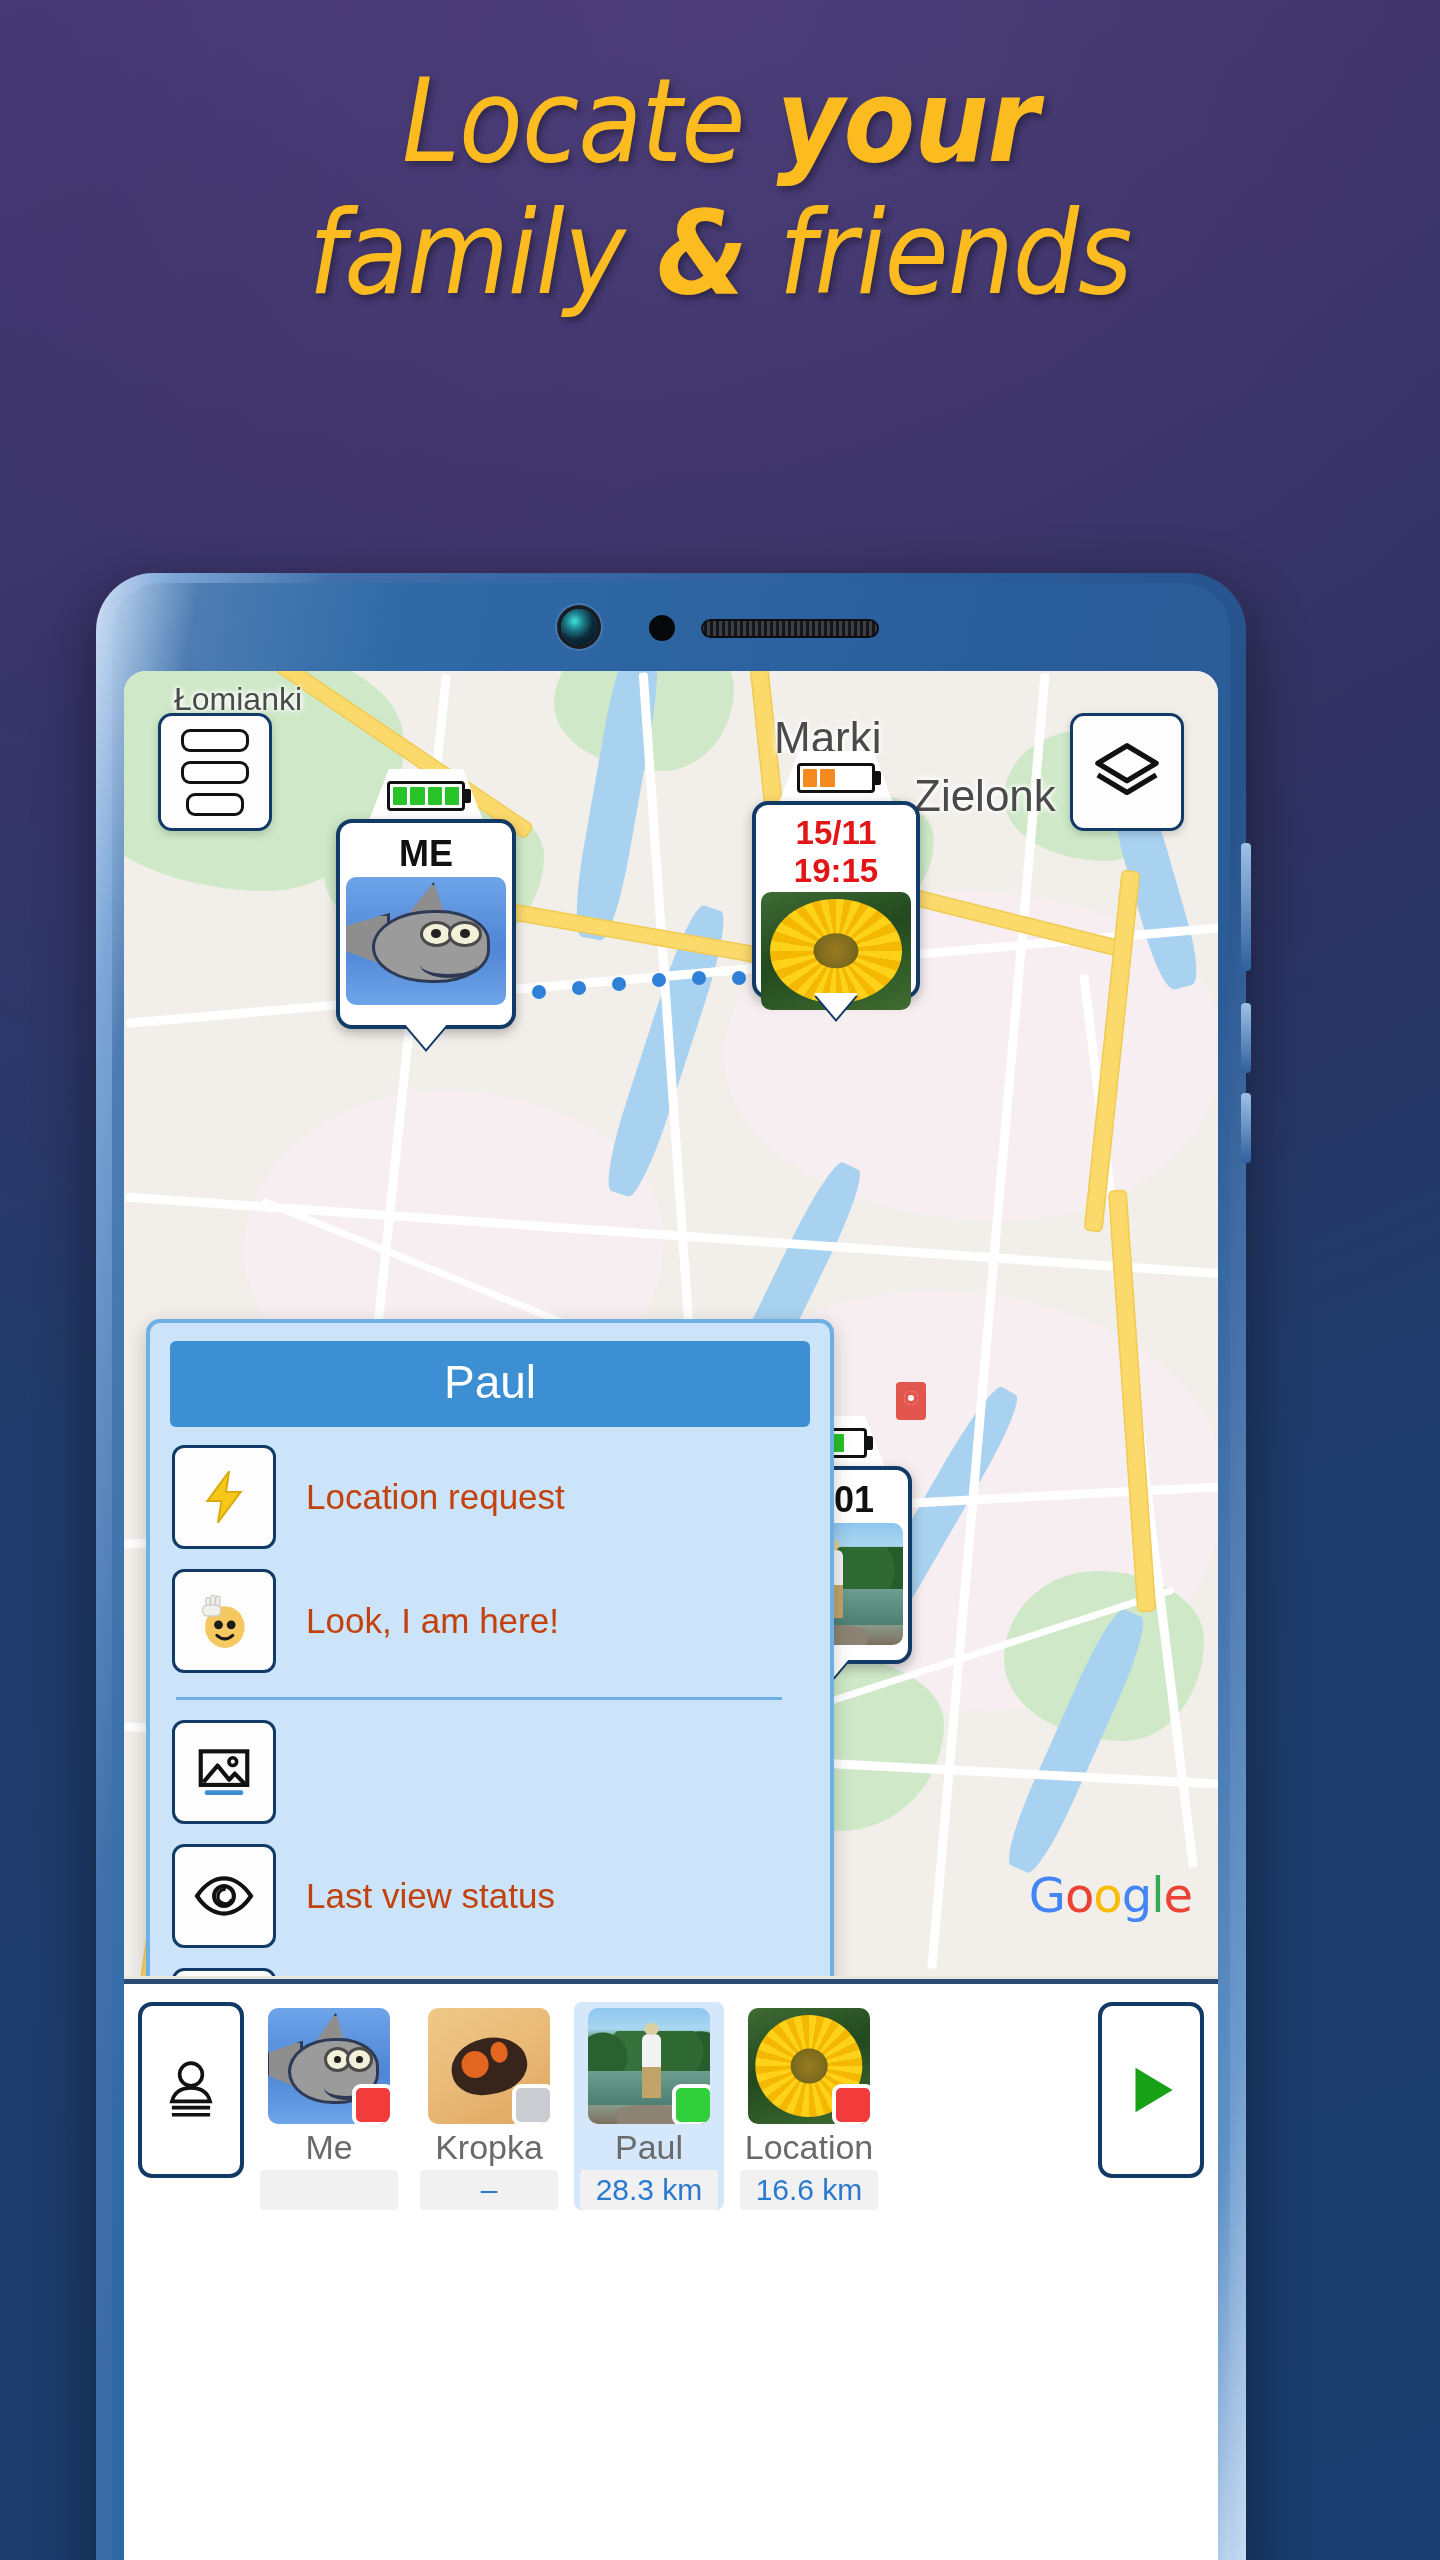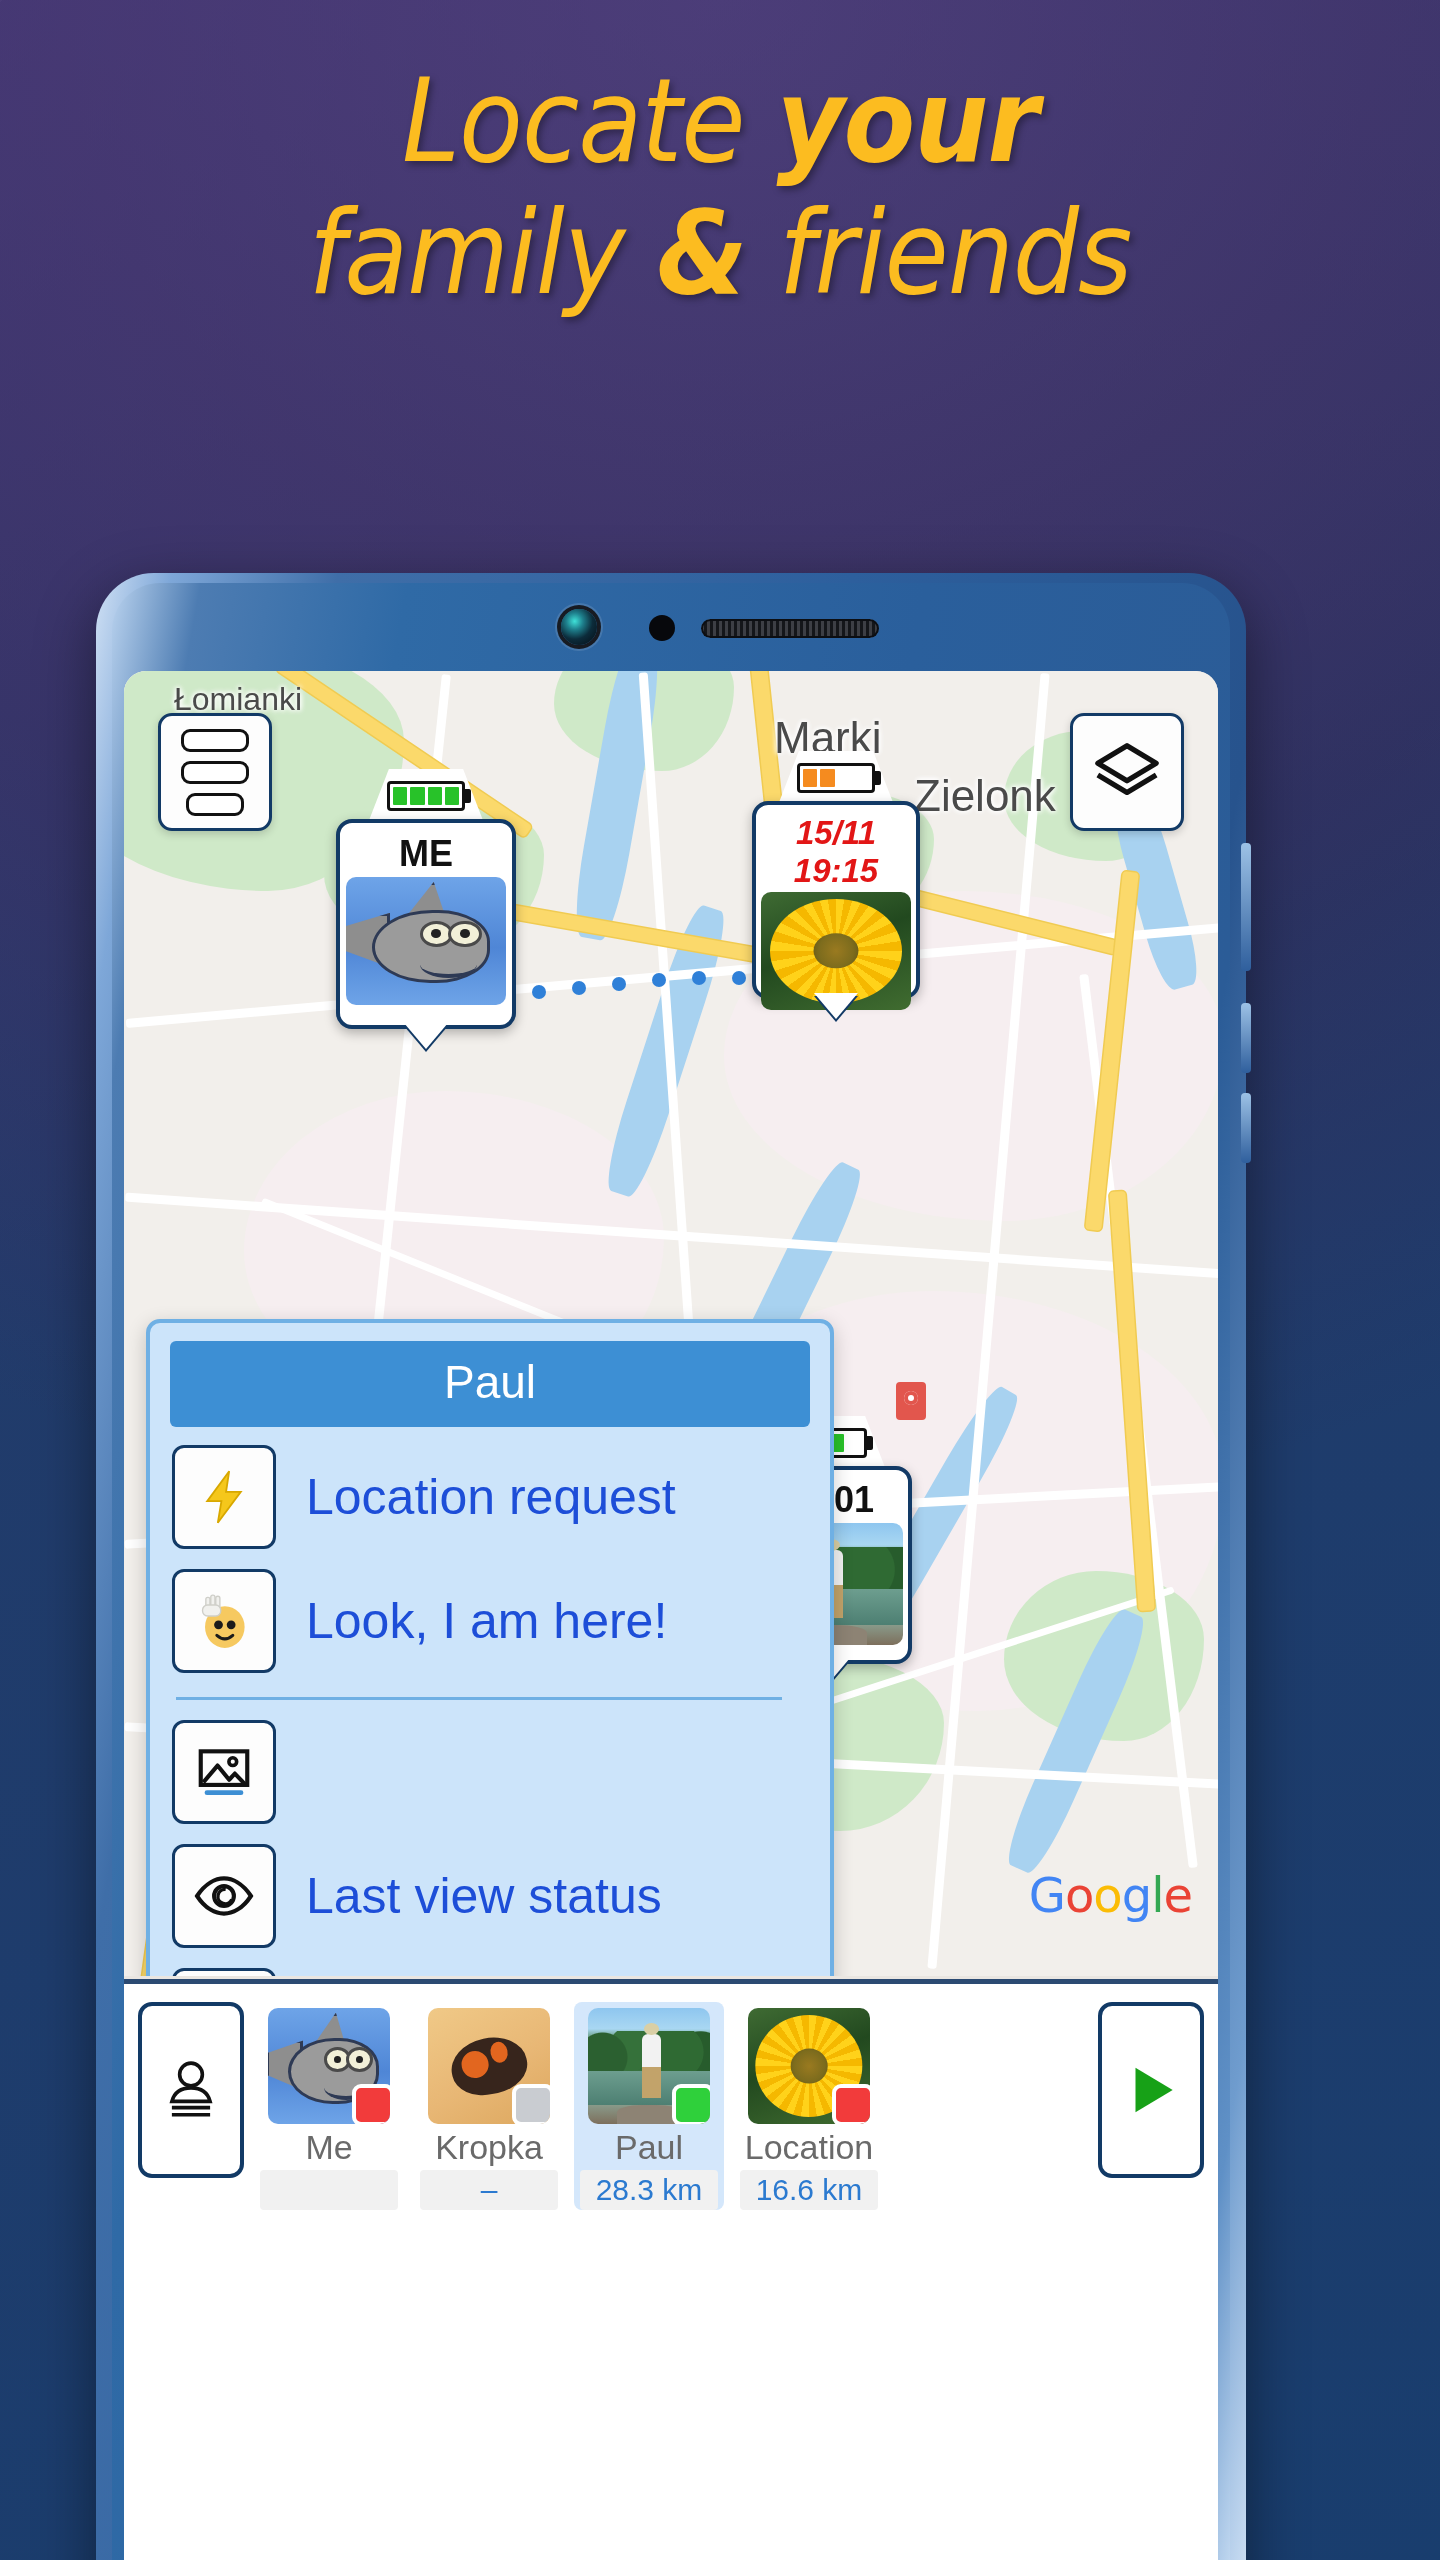--- a/index.html
+++ b/index.html
@@ -193,21 +193,21 @@
   }
   #popup-head{
     margin:18px 20px 8px;background:#3d8fd4;border-radius:6px;
     color:#fff;font-size:46px;text-align:center;padding:14px 0 18px;
   }
   .pop-item{display:flex;align-items:center;gap:30px;padding:10px 0 10px 22px;}
   .pop-ic{
     flex:0 0 auto;width:98px;height:98px;background:#fdfdfd;border:3px solid #123a66;border-radius:12px;
     display:flex;align-items:center;justify-content:center;
   }
-  .pop-lbl{font-size:50px;color:#1d4ed8;}
+  .pop-lbl{font-size:35px;color:#c2410c;}
   #pop-sep{height:3px;background:#6fb0e4;margin:14px 48px 10px 26px;}
 
   
   #scalewrap{position:absolute;left:296px;top:1170px;z-index:35;}
   #scaletxt{color:#1a73c8;font-size:40px;}
   #scalebar{margin-top:4px;width:200px;height:6px;background:#1a73c8;position:relative;}
   #scalebar:after{content:"";position:absolute;right:0;top:-14px;width:6px;height:14px;background:#1a73c8;}
   #google{position:absolute;right:26px;top:1196px;font-size:48px;font-family:"DejaVu Sans",sans-serif;z-index:35;letter-spacing:-1px;}
   #google span:nth-child(1){color:#4285f4;}
   #google span:nth-child(2){color:#ea4335;}
@@ -354,21 +354,21 @@
 
       <div class="marker" style="left:628px;top:130px;">
         <div class="mk-batt">
           <div class="mk-batt-in">
               <div class="cell o"></div>
               <div class="cell o"></div>
               <div class="cell e"></div>
               <div class="cell e"></div>
             </div>
         </div>
-        <div class="mk-card" style="width:150px;height:180px;padding:5px;font-style:italic;">
+        <div class="mk-card" style="width:150px;height:180px;padding:5px;">
           <div class="mk-title red">15/11 19:15</div>
           <div class="mk-photo" style="height:118px;">
             <div class="flower">
                 <div class="petals"></div>
                 <div class="center"></div>
               </div>
           </div>
         </div>
       </div>
 

